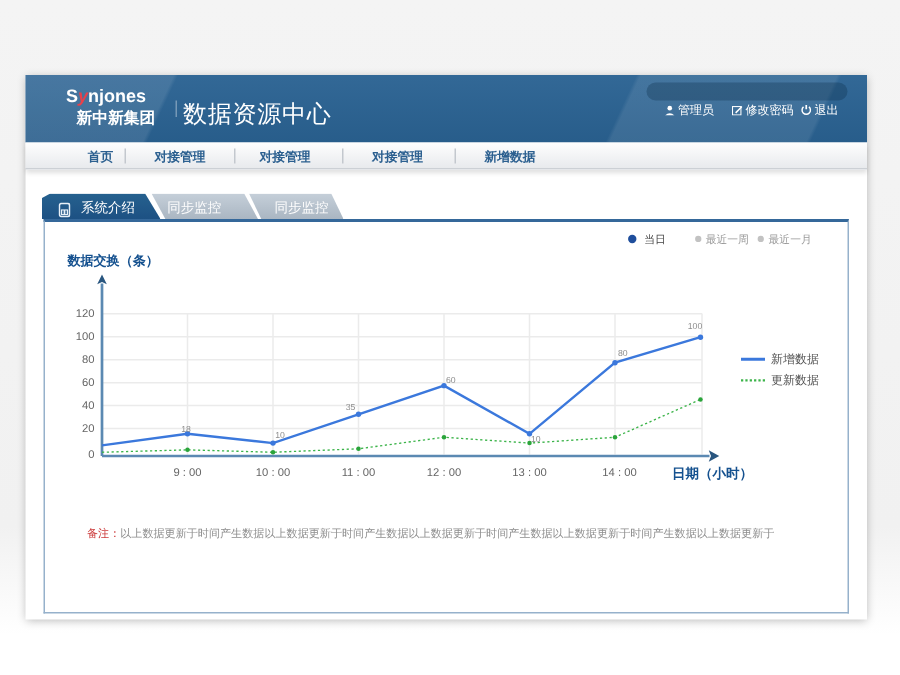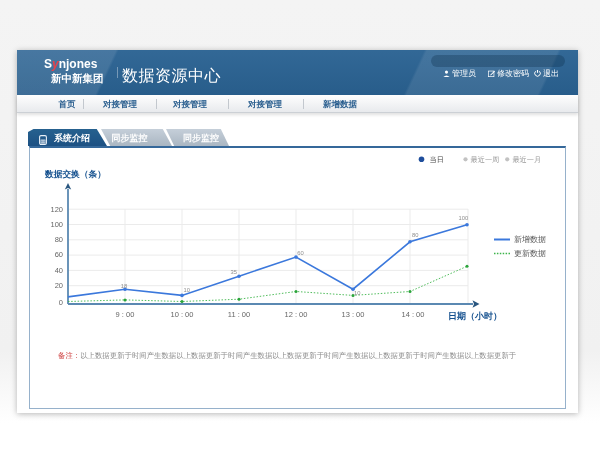--- a/index.html
+++ b/index.html
@@ -43,21 +43,21 @@
 .userbar span:nth-child(3){ left:103px; }
 .nav {
   position:absolute; left:0; top:45px; width:561px; height:18px;
   background:linear-gradient(180deg,#fefefe,#e8eaed);
   border-bottom:1px solid #ccd0d5;
   box-shadow:0 2px 3px rgba(0,0,0,0.12);
 }
 .nav a { position:absolute; top:3.5px; color:#2c6090; font-size:8.5px; font-weight:bold; text-decoration:none; transform:translateX(-50%); }
 .nav i { position:absolute; top:4px; width:1px; height:10px; background:#c3c8ce; }
 
-.tab { position:absolute; font-weight:bold; }
+.tab { position:absolute; font-weight:normal; }
 .tab1 {
   left:11px; top:79px; width:79px; height:17px;
   background:linear-gradient(180deg,#26618f,#1d5183);
   clip-path:polygon(0 100%, 0 18%, 7% 0, 87% 0, 100% 100%);
   color:#fff; font-size:9px; line-height:18px;
 }
 .tab1 .ic { position:absolute; left:11px; top:3.5px; width:8px; height:10px; }
 .tab1 .txt { position:absolute; left:26px; top:0; }
 .tab2 {
   left:84px; top:79px; width:71px; height:17px;

